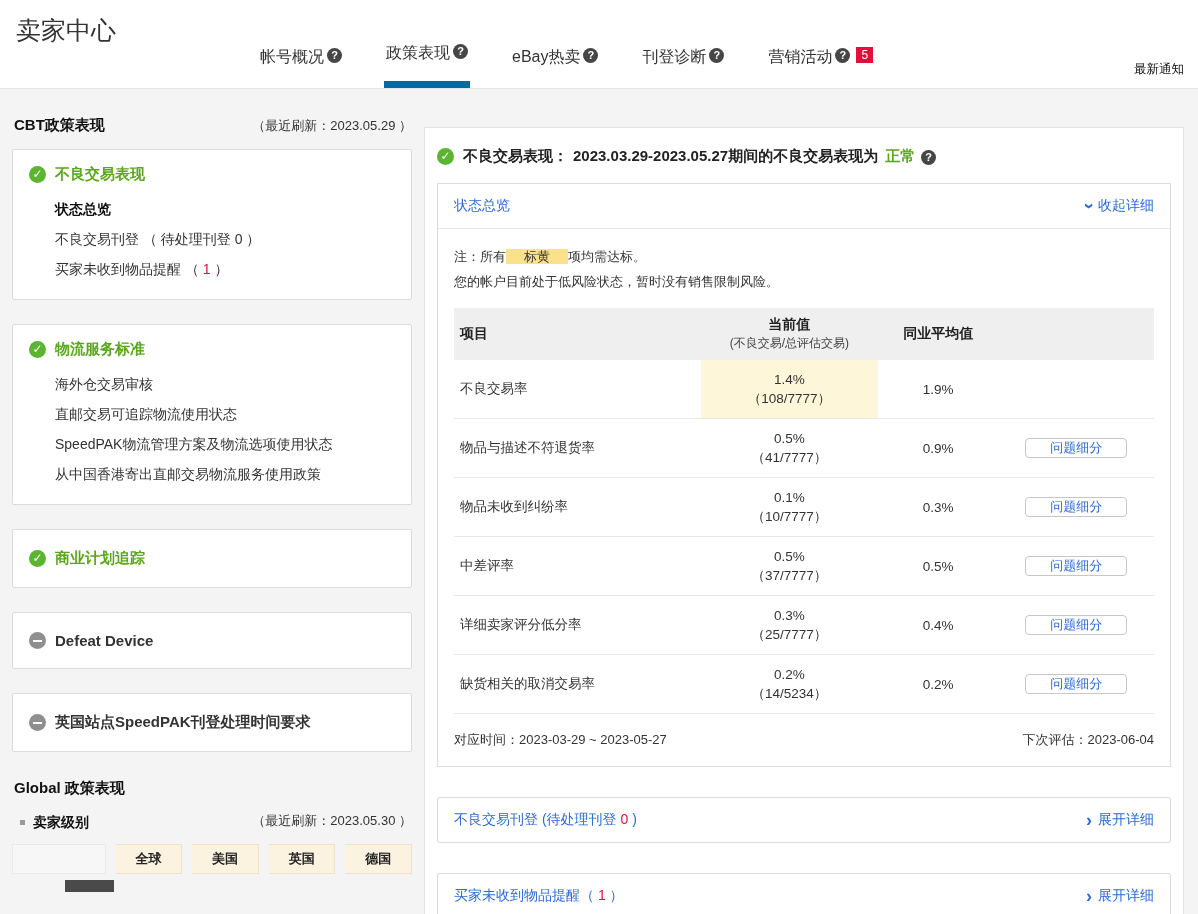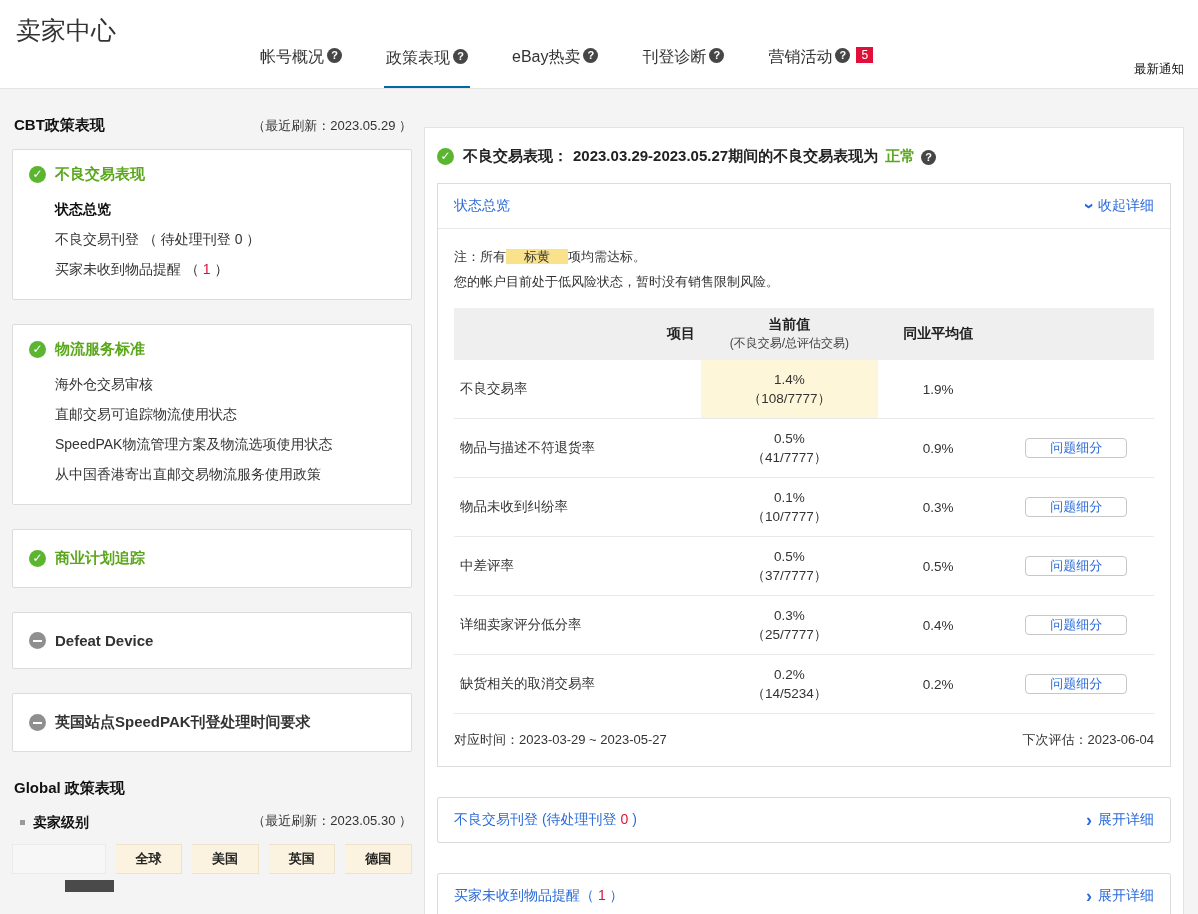--- a/index.html
+++ b/index.html
@@ -8,21 +8,21 @@
     width:1198px; height:914px; position:relative; overflow:hidden;
     background:#f4f4f4;
     font-family:"Liberation Sans","DejaVu Sans",sans-serif;
     color:#333; font-size:14px;
   }
   
   .topbar{ position:relative; height:89px; background:#fff; border-bottom:1px solid #e4e4e4;padding-left:17px; }
   .page-title{ position:absolute; left:16px; top:14px; font-size:25px; color:#333; font-weight:400; }
   .tabs{ position:absolute; left:258px; bottom:0; display:flex; gap:40px; align-items:flex-end; }
   .tab{ display:flex; align-items:flex-start; gap:3px; padding:0 2px 20px 2px; font-size:16px; color:#333; cursor:pointer; }
-  .tab.active{ border-bottom:2px solid #0369a1; padding-bottom:17px; }
+  .tab.active{ border-bottom:7px solid #0369a1; padding-bottom:17px; }
   .help-icon{ display:inline-block; width:15px; height:15px; border-radius:50%; background:#464646; color:#fff;
     font-size:11px; line-height:15px; text-align:center; font-weight:bold; position:relative; top:1px; }
   .tab-badge{ background:#e0103a; color:#fff; font-size:12px; line-height:16px; height:16px; padding:0 5px; margin-left:3px; }
   .latest-notice{ position:absolute; right:14px; bottom:10px; font-size:12.5px; color:#111; cursor:pointer; }
 
   
   .body{ display:flex; gap:12px; padding:0 14px 0 12px; align-items:flex-start; }
   .sidebar{ width:400px; flex:none; }
   .main-card{ flex:1; margin-top:38px; background:#fff; border:1px solid #e3e3e3; min-height:778px; }
 
@@ -62,21 +62,21 @@
   .link-blue{ color:#2b6bd9; font-size:14px; cursor:pointer; }
   .collapse-ctrl{ display:flex; align-items:center; gap:5px; }
   .chev{ color:#2b6bd9; font-size:18px; font-weight:bold; line-height:1; display:inline-block; }
   .chev.down{ transform:rotate(90deg); }
   .panel-notes{ padding:15px 16px 8px 16px; font-size:13px; line-height:25px; color:#333; }
   .note-highlight{ background:#fae28c; padding:0 18px; }
 
   table.perf{ width:calc(100% - 32px); margin:6px 16px 0 16px; border-collapse:collapse; table-layout:fixed; }
   table.perf thead tr{ background:#efefef; }
   table.perf th{ font-size:14px; color:#222; padding:8px 6px; font-weight:bold; vertical-align:middle; }
-  th.col-item{ width:245px; text-align:right; padding-left:12px;margin-top:28px; }
+  th.col-item{ width:245px; text-align:left; padding-left:12px;margin-top:28px; }
   th.col-current{ width:175px; text-align:center; }
   th.col-avg{ width:120px; text-align:center; }
   th.col-action{ width:154px; }
   .th-sub{ display:block; font-size:12px; font-weight:normal; color:#444; margin-top:1px; }
   table.perf td{ border-bottom:1px solid #e9e9e9; padding:10px 6px; font-size:13.5px; color:#333; vertical-align:middle; }
   td.cell-item{ padding-left:12px; font-size:14px; }
   td.cell-current{ text-align:center; line-height:19px; }
   td.cell-current.highlight{ background:#fdf6d8; }
   td.cell-avg{ text-align:center; }
   td.cell-action{ text-align:center; }

